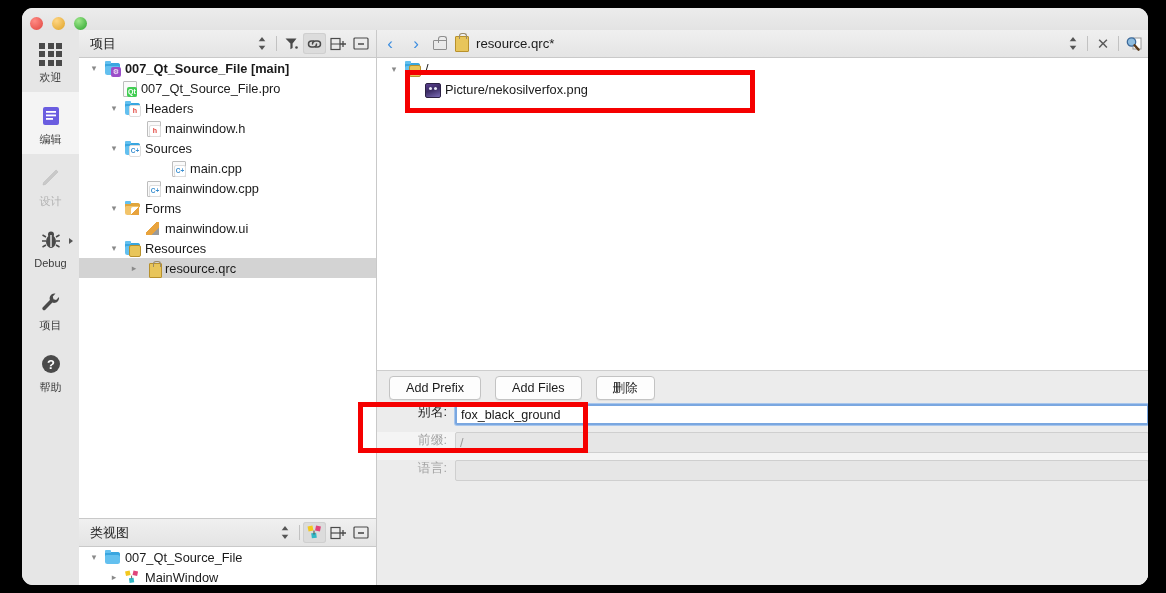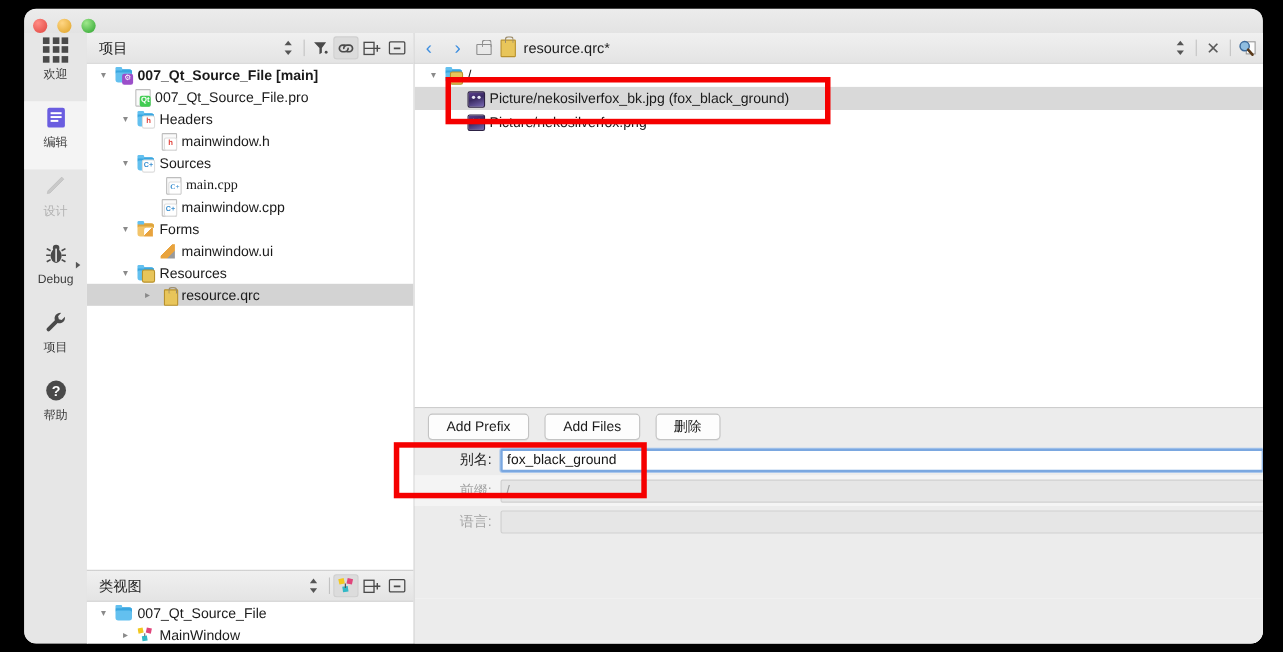--- a/index.html
+++ b/index.html
@@ -20,21 +20,21 @@
                border:1px solid #bdbdbd;border-radius:1px;vertical-align:-1px;margin-right:5px;}
   .light{position:absolute;top:9px;width:13px;height:13px;border-radius:50%;}
   .l-red{left:8px;background:radial-gradient(circle at 35% 30%,#ff8b84,#e0443e);}
   .l-yel{left:30px;background:radial-gradient(circle at 35% 30%,#ffd684,#dea123);}
   .l-grn{left:52px;background:radial-gradient(circle at 35% 30%,#9fe88c,#29a22b);}
 
   
   #modebar{position:absolute;left:0;top:22px;width:57px;height:555px;
            background:#e6e6e6;border-right:1px solid #c9c9c9;}
   .mode{position:relative;width:57px;height:62px;cursor:default;
-        display:flex;flex-direction:column;align-items:center;}
+        display:flex;flex-direction:column;align-items:center;justify-content:center;}
   .mode.selected{background:#f4f4f4;}
   .mode .micon{height:30px;display:flex;align-items:center;justify-content:center;}
   .mode .mlabel{font-size:11px;color:#3c3c3c;margin-top:2px;line-height:12px;}
   .mode.disabled .mlabel{color:#b2b2b2;}
   .mode .marrow{position:absolute;right:6px;top:22px;width:0;height:0;
                 border-left:4px solid #555;border-top:3.5px solid transparent;border-bottom:3.5px solid transparent;}
   .grid9{display:grid;grid-template-columns:repeat(3,6px);grid-template-rows:repeat(3,6px);gap:2.5px;}
   .grid9 i{background:#4a4a4a;display:block;}
 
   
@@ -105,21 +105,21 @@
   .rrow.sel{background:#d9d9d9;}
 
   #btnbar{position:absolute;left:0;top:340px;width:772px;height:34px;background:#ececec;
           border-top:1px solid #cdcdcd;display:flex;align-items:center;padding-left:12px;gap:14px;}
   .qbtn{height:22px;padding:0 16px;font-size:12.6px;color:#1c1c1c;background:#fdfdfd;
         border:1px solid #c3c3c3;border-radius:4px;display:flex;align-items:center;
         box-shadow:0 1px 0 rgba(0,0,0,.05);cursor:default;}
 
   #propsect{position:absolute;left:0;top:374px;width:772px;height:140px;background:#ececec;}
   .sectlabel{font-size:12px;color:#3a3a3a;margin:5px 0 4px 12px;}
-  .prow{height:28px;display:flex;align-items:center;padding-left:14px;}
+  .prow{height:28px;display:flex;align-items:flex-start;padding-left:14px;}
   .prow.alt{background:#f4f4f4;}
   .plabel{font-size:12.8px;color:#1c1c1c;width:56px;text-align:right;margin-right:8px;}
   .plabel.dis{color:#a4a4a4;}
   .pinput{height:19px;flex:1;margin-right:0;background:#fff;border:1px solid #b9b9b9;
           border-radius:2px;font-size:12.6px;color:#161616;padding:0 4px;display:flex;align-items:center;}
   .pinput.focus{border:2px solid #7aa7e0;box-shadow:0 0 0 1px #a8c6ec;height:17px;}
   .pinput.dis{background:#e6e6e6;border-color:#cfcfcf;color:#9b9b9b;}
   #propfill{position:absolute;left:0;top:514px;width:772px;height:63px;background:#ececec;}
 
   
@@ -292,21 +292,21 @@
           <span class="tw">
             <span class="caret">▾</span>
           </span>
           <span style="width:4px;flex:0 0 4px;"></span>
           <span class="ico">
             <span class="folder" style="position:absolute;left:0;top:2px;width:15px;height:12px;"></span>
             <span class="badge cpp-b">C+</span>
           </span>
           <span class="rlabel">Sources</span>
         </div>
-        <div class="row" style="padding-left: 52px; font-family: Liberation Serif, serif;">
+        <div class="row" style="padding-left: 73px;">
           <span class="tw"></span>
           <span style="width:4px;flex:0 0 4px;"></span>
           <span class="ico">
             <span class="fdoc" style="position:absolute;left:1px;top:0;"></span>
             <span class="badge cpp-b">C+</span>
           </span>
           <span class="rlabel">main.cpp</span>
         </div>
         <div class="row" style="padding-left: 48px;">
           <span class="tw"></span>
@@ -457,28 +457,20 @@
         <div class="rrow" style="padding-left: 10px;">
           <span class="tw">
             <span class="caret">▾</span>
           </span>
           <span style="width:4px;flex:0 0 4px;"></span>
           <span class="ico">
             <span class="folder" style="position:absolute;left:0;top:2px;width:15px;height:12px;"></span>
             <span class="badge" style="background:#e8c55a;border:1px solid #b8912c;"></span>
           </span>
           <span class="rlabel">/</span>
-        </div>
-        <div class="rrow sel" style="padding-left: 30px;">
-          <span class="tw"></span>
-          <span style="width:4px;flex:0 0 4px;"></span>
-          <span class="ico">
-            <span class="imgico" style="position:absolute;left:0;top:1px;"></span>
-          </span>
-          <span class="rlabel">Picture/nekosilverfox_bk.jpg (fox_black_ground)</span>
         </div>
         <div class="rrow" style="padding-left: 30px;">
           <span class="tw"></span>
           <span style="width:4px;flex:0 0 4px;"></span>
           <span class="ico">
             <span class="imgico" style="position:absolute;left:0;top:1px;"></span>
           </span>
           <span class="rlabel">Picture/nekosilverfox.png</span>
         </div>
       </div>

